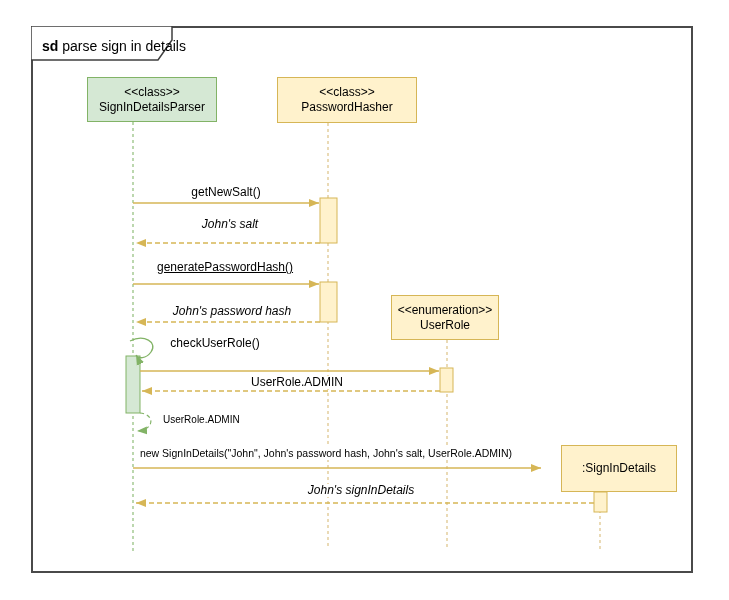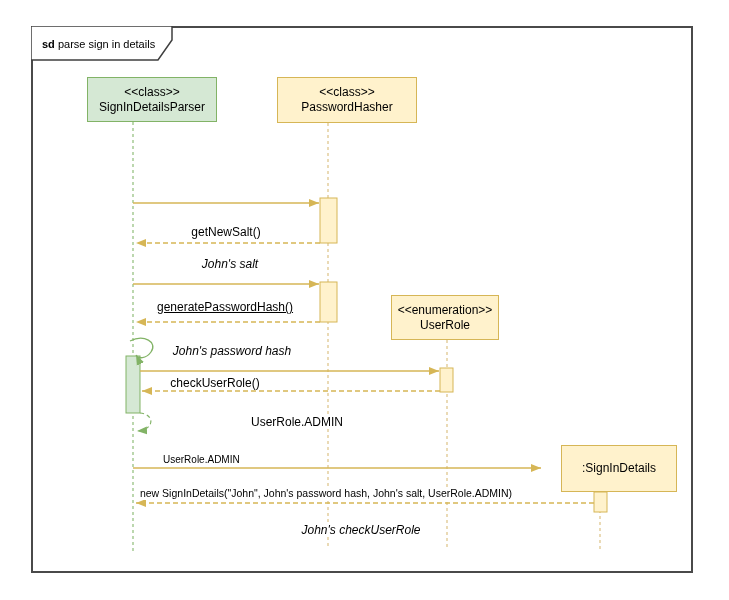--- a/index.html
+++ b/index.html
@@ -6,33 +6,33 @@
   body{
     width:729px;height:600px;position:relative;background:#ffffff;
     font-family:"Liberation Sans", sans-serif;color:#000;overflow:hidden;
   }
   .frame{
     position:absolute;left:31px;top:26px;width:662px;height:547px;
     border:2px solid #4a4a4a;box-sizing:border-box;background:transparent;z-index:1;
   }
   .tab-svg{position:absolute;left:31px;top:26px;z-index:3;}
   .frame-title{
-    position:absolute;left:42px;top:38px;font-size:11px;z-index:4;white-space:nowrap;
+    position:absolute;left:42px;top:38px;font-size:14px;z-index:4;white-space:nowrap;
   }
   .frame-title .kw{font-weight:bold;}
   .overlay{position:absolute;left:0;top:0;width:729px;height:600px;z-index:2;}
   .box{
     position:absolute;display:flex;flex-direction:column;align-items:center;justify-content:center;
     font-size:12px;line-height:15px;text-align:center;box-sizing:border-box;z-index:5;margin-left:19px;
   }
   .box.green{background:#d5e8d4;border:1px solid #82b366;}
   .box.yellow{background:#fff2cc;border:1px solid #d6b656;}
   .msg{
     position:absolute;white-space:nowrap;font-size:12px;line-height:13px;
-    background:#ffffff;padding:0 3px;z-index:6;transform:translateX(-50%);margin-top:40px;
+    background:#ffffff;padding:0 3px;z-index:6;transform:translateX(-50%);
   }
   .msg.it{font-style:italic;}
   .msg.small{font-size:10px;transform:none;}
   .msg.long{font-size:10.5px;}
 </style>
 </head>
 <body>
 
 <div class="frame"></div>
 
@@ -97,13 +97,13 @@
 </div>
 
 <div class="msg" style="left:226px;top:186px;">getNewSalt()</div>
 <div class="msg it" style="left:230px;top:218px;">John's salt</div>
 <div class="msg" style="left:225px;top:261px;text-decoration:underline;">generatePasswordHash()</div>
 <div class="msg it" style="left:232px;top:305px;">John's password hash</div>
 <div class="msg" style="left:215px;top:337px;">checkUserRole()</div>
 <div class="msg" style="left:297px;top:376px;">UserRole.ADMIN</div>
 <div class="msg small" style="left:160px;top:413px;">UserRole.ADMIN</div>
 <div class="msg long" style="left:326px;top:447px;">new SignInDetails("John", John's password hash, John's salt, UserRole.ADMIN)</div>
-<div class="msg it" style="left:361px;top:484px;">John's checkUserRole</div>
+<div class="msg it" style="left:361px;top:484px;">John's signInDetails</div>
 
 </body></html>

